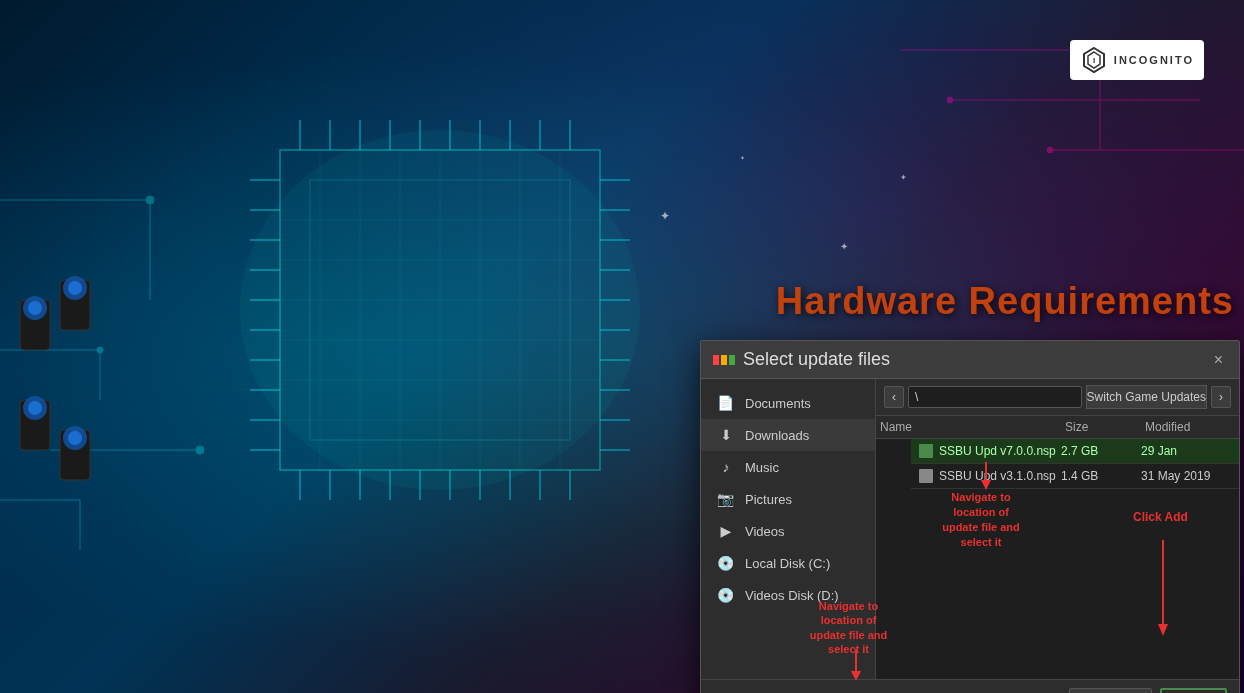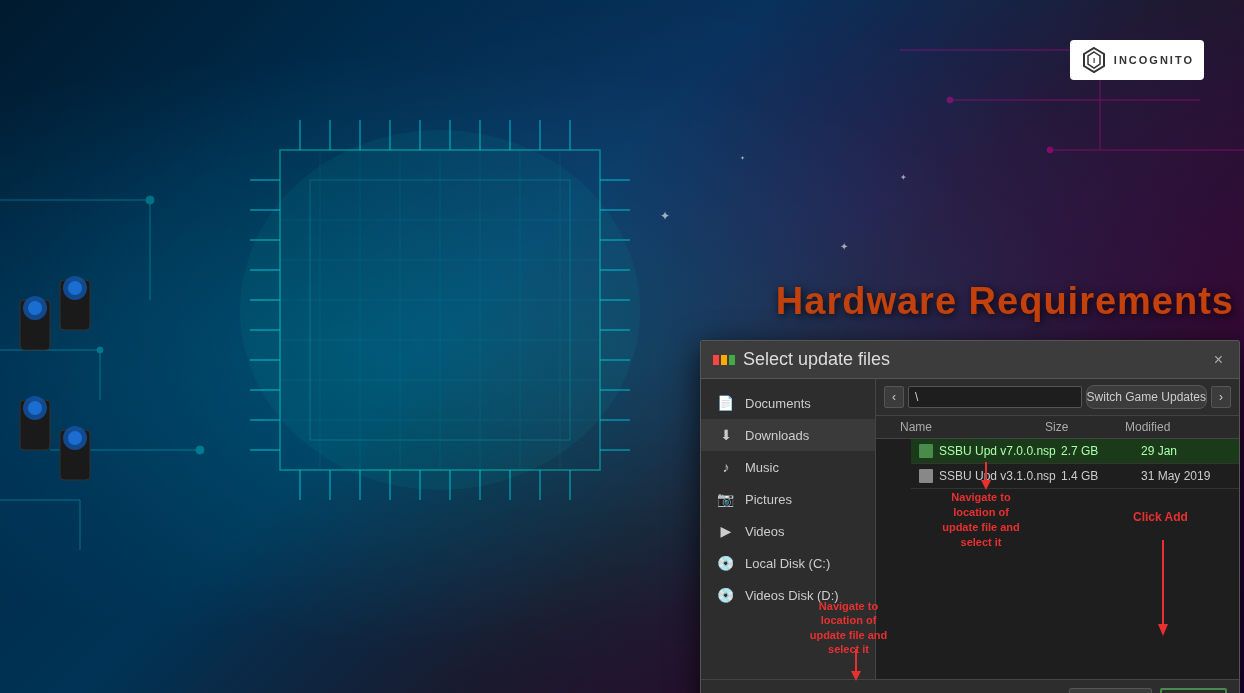--- a/index.html
+++ b/index.html
@@ -199,33 +199,33 @@
       border-radius: 2px;
     }
 
     .toolbar-btn {
       background: #3c3c3c;
       border: 1px solid #555;
       color: #ccc;
       font-size: 12px;
       padding: 4px 0;
       cursor: pointer;
-      border-radius: 8px;
+      border-radius: 0;
       font-weight: 500;
     }
 
     .file-list {
       flex: 1;
       overflow-y: auto;
     }
 
     .file-list-header {
       display: grid;
       grid-template-columns: 1fr 80px 90px;
-      padding: 4px 24px;
+      padding: 4px 4px;
       background: #2a2a2a;
       border-bottom: 1px solid #444;
       font-size: 12px;
       color: #aaa;
     }
 
     .file-list-header span {
       font-size: 12px;
     }
 

